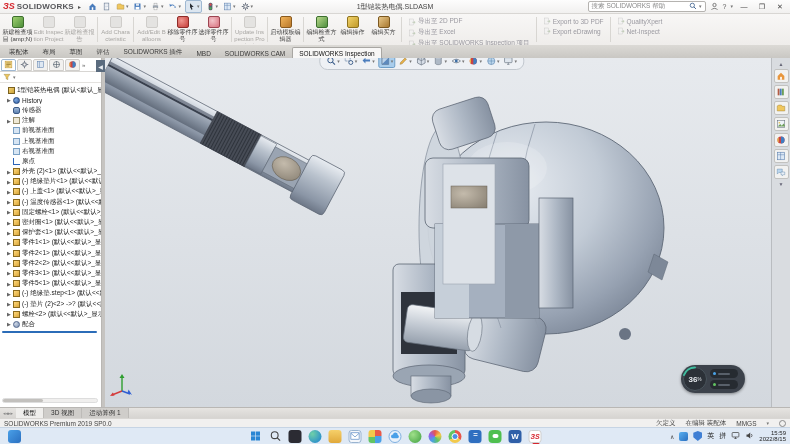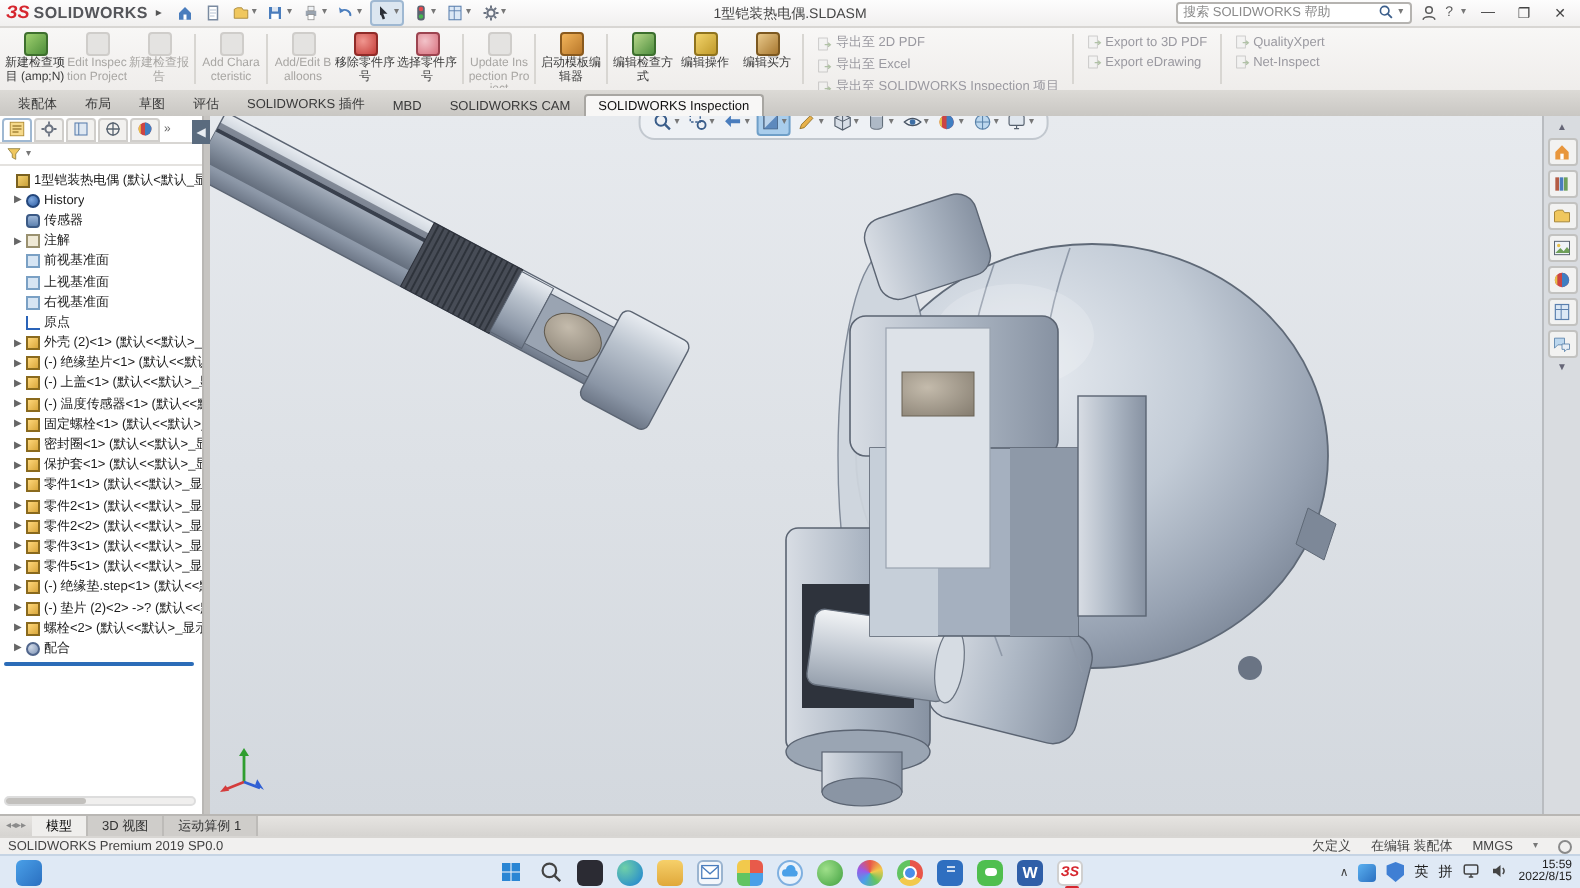--- a/index.html
+++ b/index.html
@@ -725,20 +725,39 @@
 
       <svg class="triad" width="26" height="26" viewBox="0 0 26 26">
         <path d="M13 20V6" stroke="#2f9e2f" stroke-width="1.4"></path>
           <path d="M13 3l-2.5 4h5z" fill="#2f9e2f"></path>
         <path d="M13 20L3 24" stroke="#d43c3c" stroke-width="1.4"></path>
           <path d="M1 25l4.6-.6-1.8-2.8z" fill="#d43c3c"></path>
         <path d="M13 20l8 3" stroke="#2f5fd4" stroke-width="1.4"></path>
           <path d="M23 24l-4.4-2.6 1-2.8z" fill="#2f5fd4"></path>
       </svg>
 
+      <div class="zoomwidget">
+        <div class="zw-circle">
+          <svg class="arc" width="26" height="26" viewBox="0 0 26 26">
+              <path d="M13 1.5A11.5 11.5 0 0 0 2 9" fill="none" stroke="#3fbfa0" stroke-width="2" stroke-linecap="round"></path>
+            </svg>
+          <span>36</span>
+            <span class="pct">%</span>
+        </div>
+        <div class="zw-btns">
+          <div class="zw-b">
+              <span class="dot blue"></span>
+              <span class="zw-dash"></span>
+            </div>
+          <div class="zw-b">
+              <span class="dot green"></span>
+              <span class="zw-dash"></span>
+            </div>
+        </div>
+      </div>
     </div>
 
     <div class="tpane" id="tpane">
         <span class="tp-chev">▲</span>
         <div class="tp-ic">
           <svg viewBox="0 0 12 12">
             <path d="M2 6 6 2l4 4v4.5H2z" fill="#e8963c"></path>
             <rect x="5" y="7" width="2" height="3.5" fill="#fff"></rect>
           </svg>
         </div>

